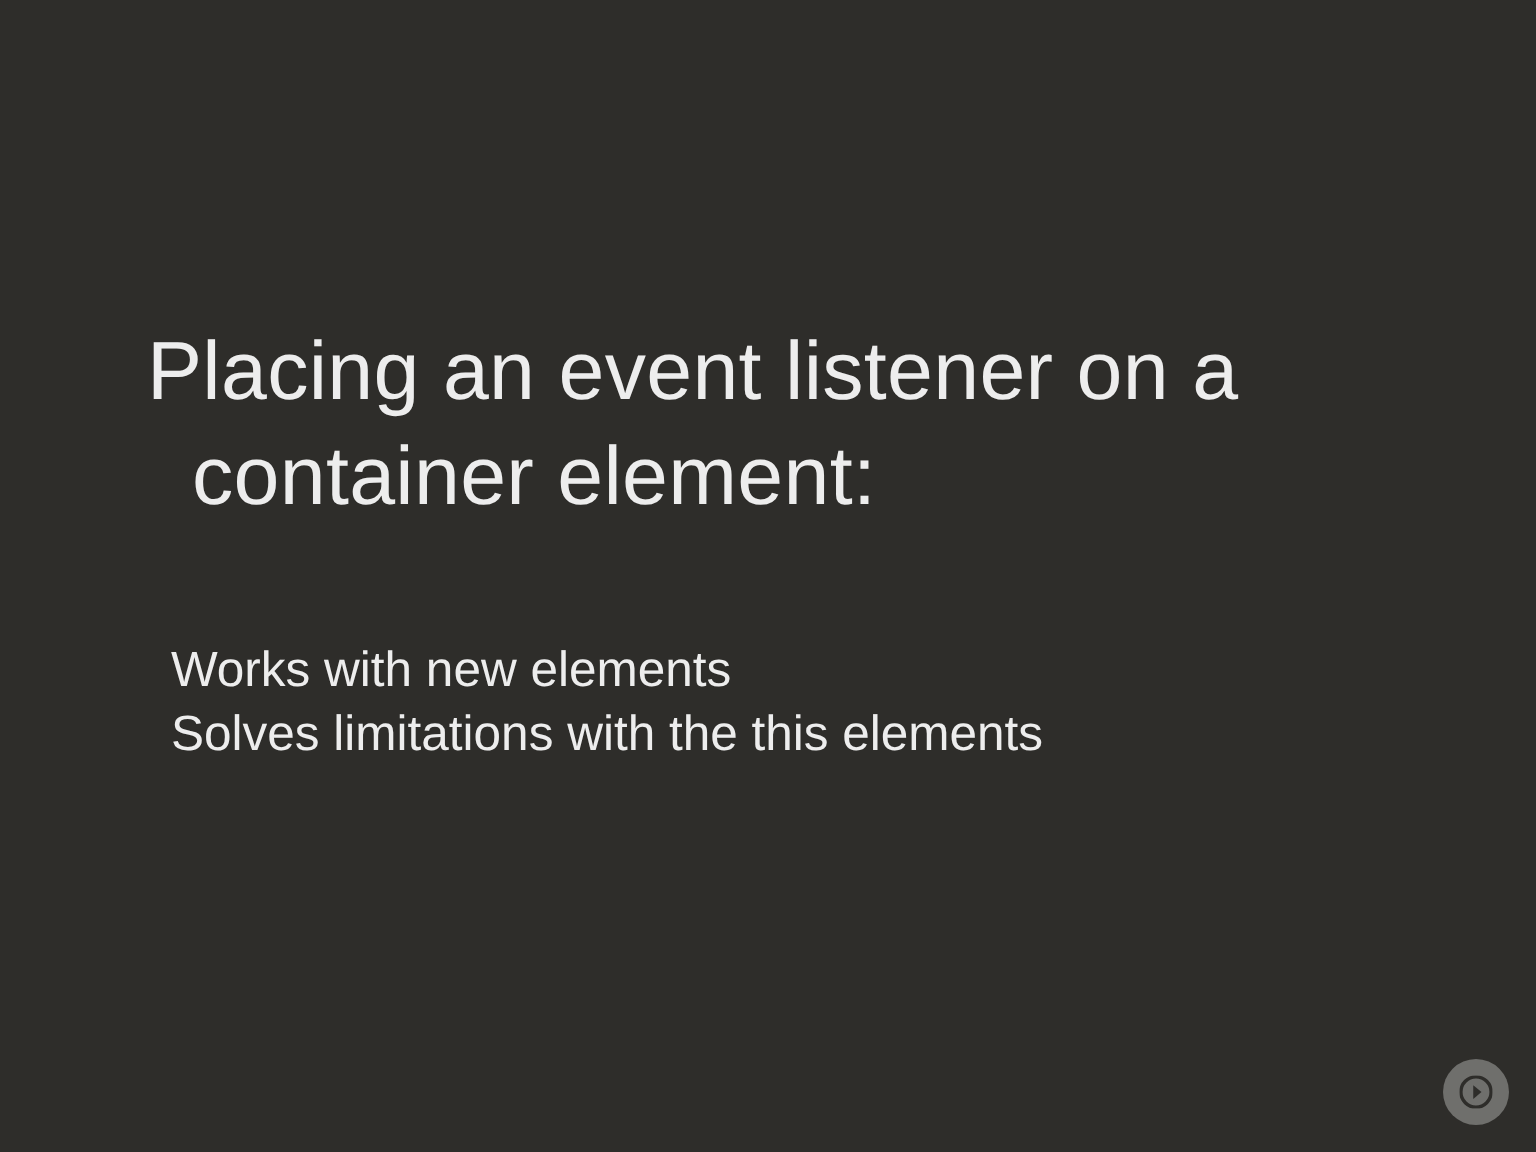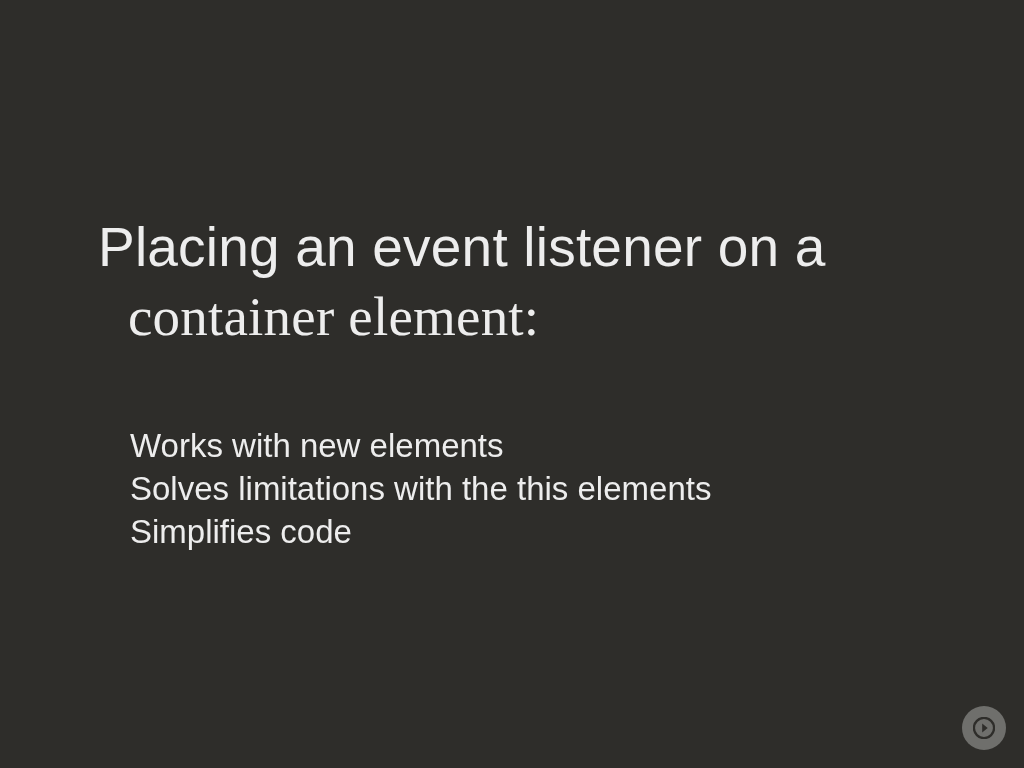--- a/index.html
+++ b/index.html
@@ -22,25 +22,24 @@
     left: 98px;
     top: 212px;
     width: 830px;
     font-size: 55px;
     line-height: 1.28;
     font-weight: 400;
     letter-spacing: 0.2px;
   }
   .heading .line2 {
     padding-left: 30px;
-    font-family: Liberation Serif, serif;
   }
   .body {
     position: absolute;
-    left: 130px;
+    left: 114px;
     top: 425px;
     width: 800px;
     font-size: 33px;
     line-height: 1.3;
     font-weight: 400;
   }
   .next-btn {
     position: absolute;
     right: 18px;
     bottom: 18px;
@@ -65,21 +64,20 @@
 <div class="slide">
 
   <div class="heading">
     <div>Placing an event listener on a</div>
     <div class="line2">container element:</div>
   </div>
 
   <div class="body">
     <div>Works with new elements</div>
     <div>Solves limitations with the this elements</div>
-    <div>Simplifies code</div>
   </div>
 
   <div class="next-btn" aria-label="Next slide">
     <span>
       <svg viewBox="0 0 24 24">
         <circle cx="12" cy="12" r="11" fill="none" stroke="#2e2d2a" stroke-width="2.5"></circle>
         <path d="M10 7 l6 5 l-6 5 Z" fill="#2e2d2a"></path>
       </svg>
     </span>
   </div>

